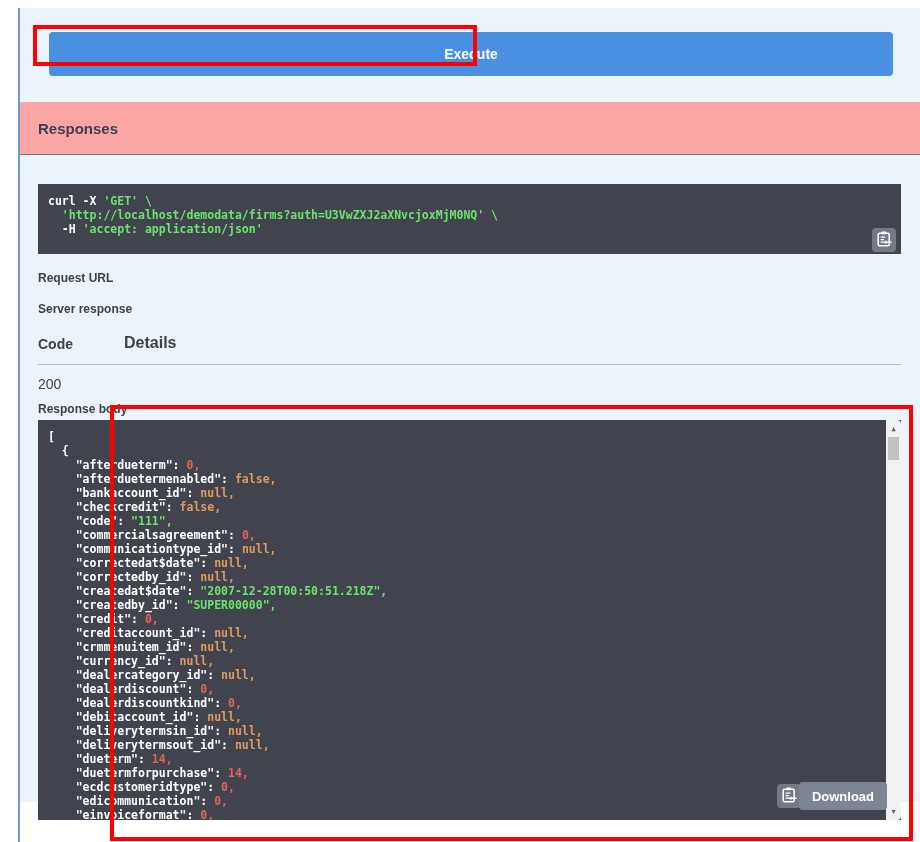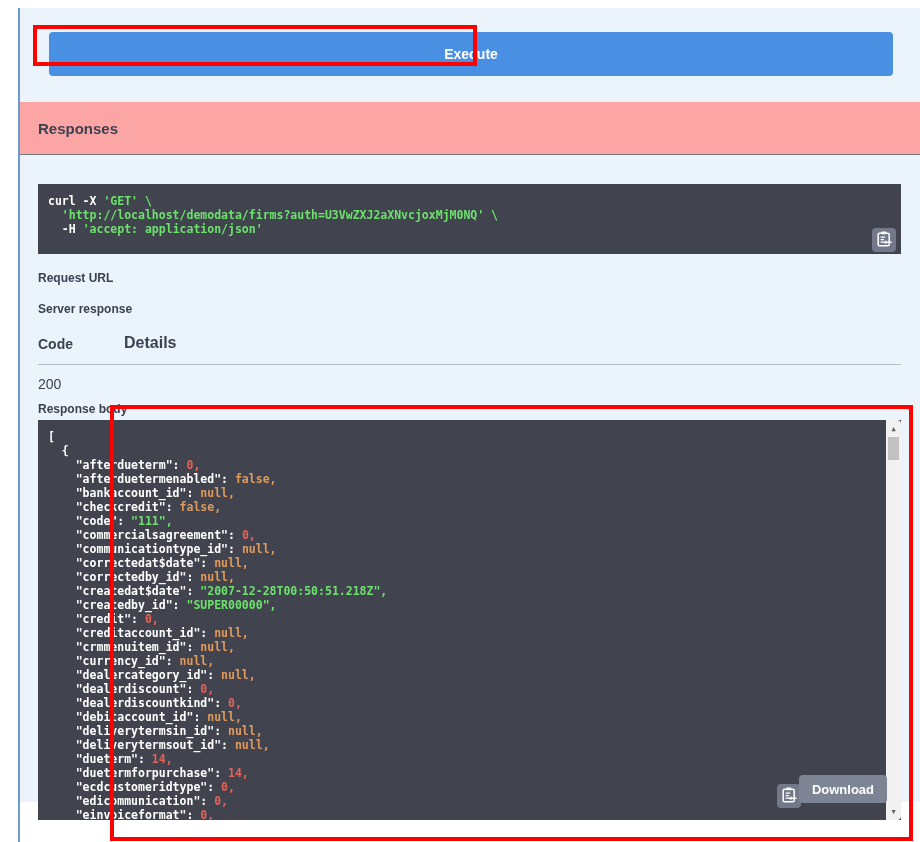--- a/index.html
+++ b/index.html
@@ -94,21 +94,21 @@
   }
   .scroll-arrow-up { top:1px; }
   .scroll-arrow-down { bottom:1px; }
   .scroll-thumb {
     position:absolute; left:2px; top:17px; width:11px; height:23px;
     background:#c1c1c1; cursor:pointer;
   }
   
   .copy-btn-response { right:100px; bottom:12px; }
   .download-btn {
-    position:absolute; right:14px; bottom:17px; height:28px; padding:0 13px;
+    position:absolute; right:14px; bottom:10px; height:28px; padding:0 13px;
     background:#7d8493; border:none; border-radius:4px;
     color:#fff; font-weight:bold; font-size:13px;
     font-family:"Liberation Sans", sans-serif; cursor:pointer;
   }
   
   .annotation {
     position:absolute; border:4px solid #ff0000;
     pointer-events:none; z-index:20;
   }
   .annotation-execute { left:33px; top:25px; width:444px; height:41px; }

